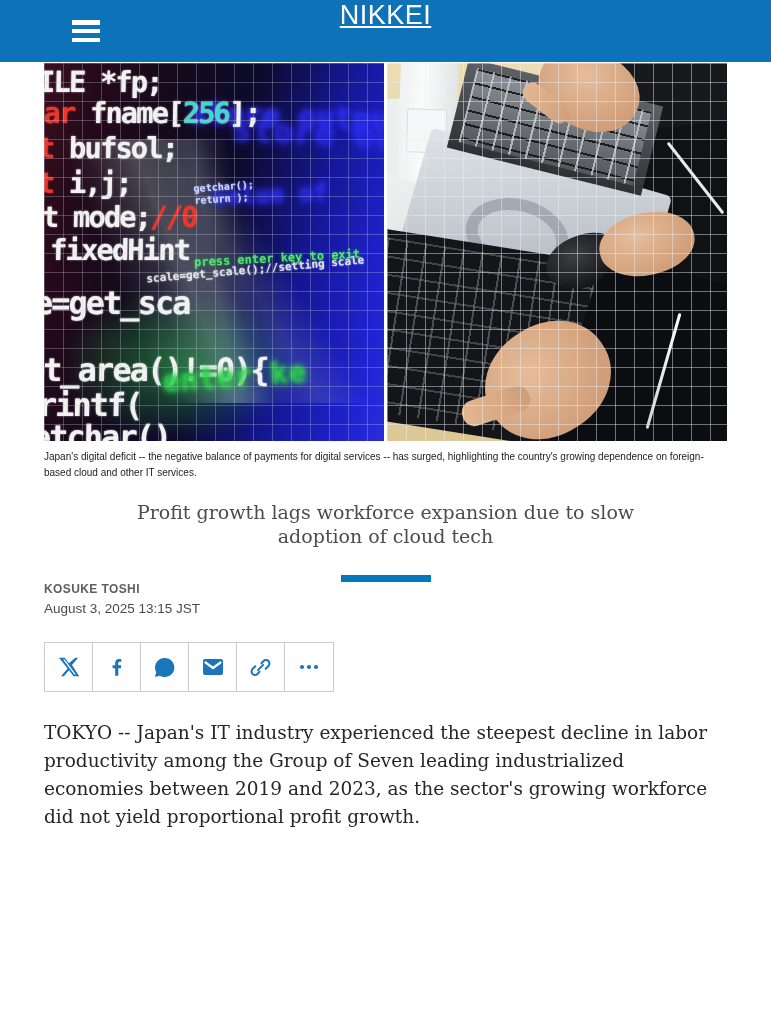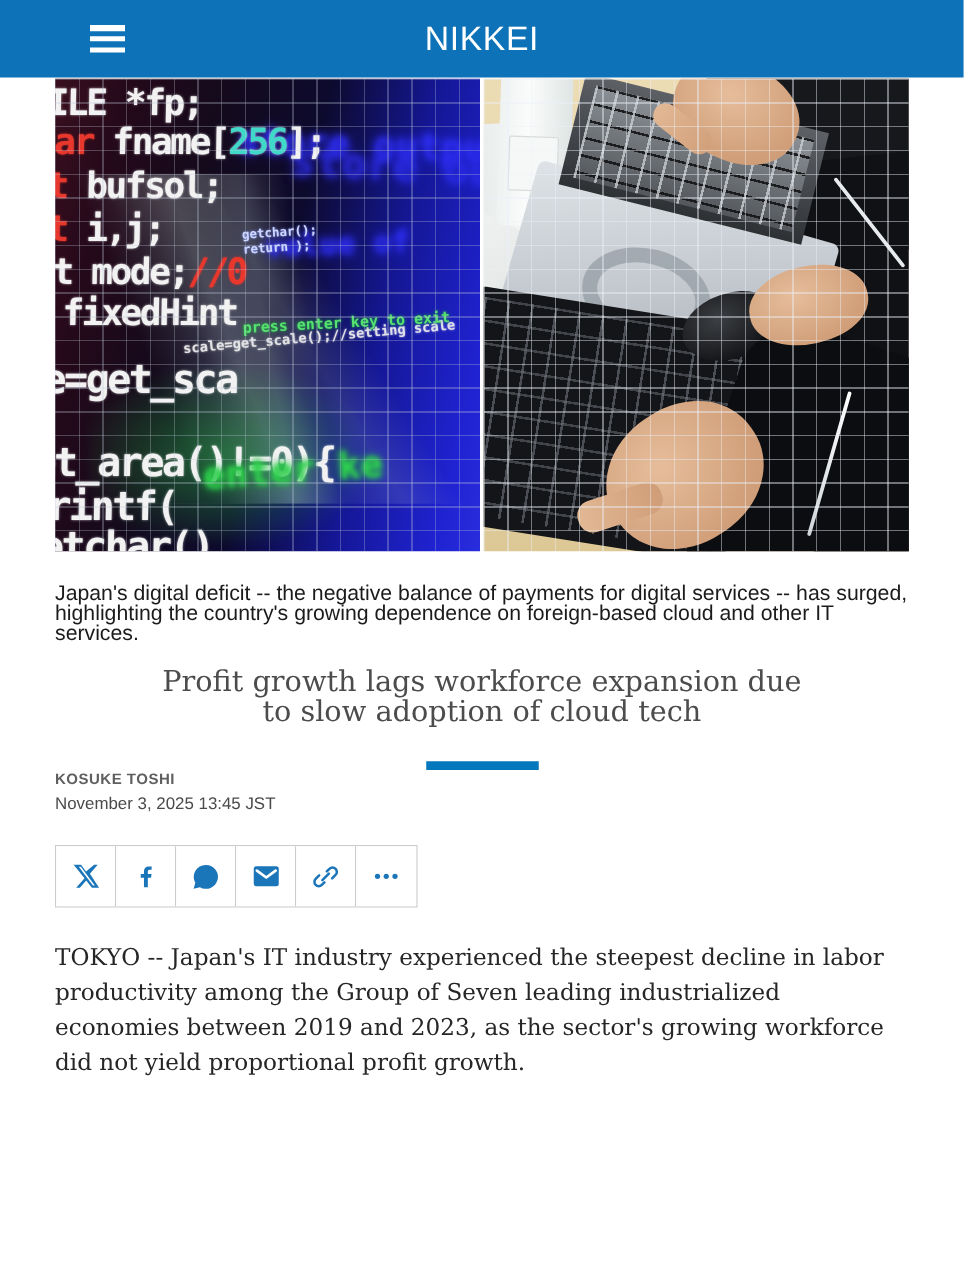--- a/index.html
+++ b/index.html
@@ -14,22 +14,23 @@
   .topbar {
     height:62px; background:#0e72b8; position:relative;
   }
   .hamburger {
     position:absolute; left:72px; top:20px; width:28px; height:22px;
     cursor:pointer; display:flex; flex-direction:column; justify-content:space-between;
   }
   .hamburger span { display:block; height:4.5px; background:#fff; }
   .brand {
     position:absolute; left:0; right:0; top:0; height:62px;
-    display:flex; align-items:center; justify-content:center; gap:7px;
+    display:flex; align-items:flex-start; justify-content:center; gap:7px;
     color:#fff;
+    text-decoration:underline;
   }
   .brand .nikkei { font-size:27px; font-weight:400; letter-spacing:.5px; }
   .brand .asia  { font-size:37px; font-weight:700; letter-spacing:-.5px; }
 
   
   figure.hero {
     margin:1px 44px 0; height:378px; display:flex; gap:3px; background:#fff;
   }
   .hero-left, .hero-right { position:relative; overflow:hidden; height:100%; }
   .hero-left  { width:340px; background:
@@ -126,31 +127,31 @@
   .hand-typing { left:150px; top:-12px; width:104px; height:78px; transform:rotate(24deg); }
   .finger1 { left:132px; top:30px; width:54px; height:20px; transform:rotate(38deg); border-radius:10px;
     background:linear-gradient(90deg,#e2b894,#d1a07a); z-index:7; }
   .hand-mouse { left:212px; top:150px; width:96px; height:62px; transform:rotate(-12deg); }
   .hand-kb { left:96px; top:262px; width:130px; height:110px; transform:rotate(-34deg); }
   .finger2 { left:74px; top:330px; width:70px; height:26px; transform:rotate(-18deg); border-radius:12px;
     background:linear-gradient(90deg,#e2b894,#cf9d77); z-index:7; }
 
   
   .content { margin:0 44px; }
-  .caption { margin-top:26px; font-size:17px; line-height:16px; color:#1b1b1b; }
+  .caption { margin-top:8px; font-size:10px; line-height:16px; color:#1b1b1b; }
 
   .kicker { margin-top:21px; text-align:center; font-size:17px; font-weight:bold;
     letter-spacing:.6px; color:#0c76c4; }
 
   h1.headline { margin:13px auto 0; max-width:560px; text-align:center;
     font-family:"DejaVu Serif", serif; font-size:33px; line-height:38px;
     font-weight:700; color:#3e3e3e; letter-spacing:-.5px; }
 
   .subtitle { margin:19px auto 0; max-width:520px; text-align:center;
-    font-family:"DejaVu Serif", serif; font-size:23px; line-height:24px;
+    font-family:"DejaVu Serif", serif; font-size:19px; line-height:24px;
     font-weight:400; color:#4c4c4c; }
 
   .divider { width:90px; height:7px; background:#0577bd; margin:27px auto 0; }
 
   .byline { }
   .author { font-size:12px; font-weight:bold; color:#5f5f5f; letter-spacing:.4px; }
   .pubdate { margin-top:5px; font-size:13.5px; color:#4a4a4a; }
 
   .share-bar { margin-top:26px; display:inline-flex; border:1px solid #ccc; background:#fff; }
   .share-btn { width:48px; height:48px; display:flex; align-items:center; justify-content:center;
@@ -263,21 +264,21 @@
   <p class="caption">Japan's digital deficit -- the negative balance of payments for digital services -- has surged, highlighting the country's growing dependence on foreign-based cloud and other IT services.</p>
 
 
 
   <p class="subtitle">Profit growth lags workforce expansion due to slow adoption of cloud tech</p>
 
   <div class="divider"></div>
 
   <div class="byline">
     <div class="author">KOSUKE TOSHI</div>
-    <div class="pubdate">November 3, 2025 13:45 JST</div>
+    <div class="pubdate">August 3, 2025 13:15 JST</div>
   </div>
 
   <div class="share-bar">
     <div class="share-btn">
       <svg width="22" height="22" viewBox="0 0 24 24">
         <path fill="#1b75b9" d="M18.9 2H22l-6.8 7.8L23.2 22h-6.3l-4.9-6.4L6.4 22H3.2l7.3-8.3L1 2h6.4l4.4 5.9L18.9 2zm-1.1 18.1h1.7L7.3 3.8H5.5l12.3 16.3z"></path>
       </svg>
     </div>
     <div class="share-btn">
       <svg width="22" height="22" viewBox="0 0 24 24">

